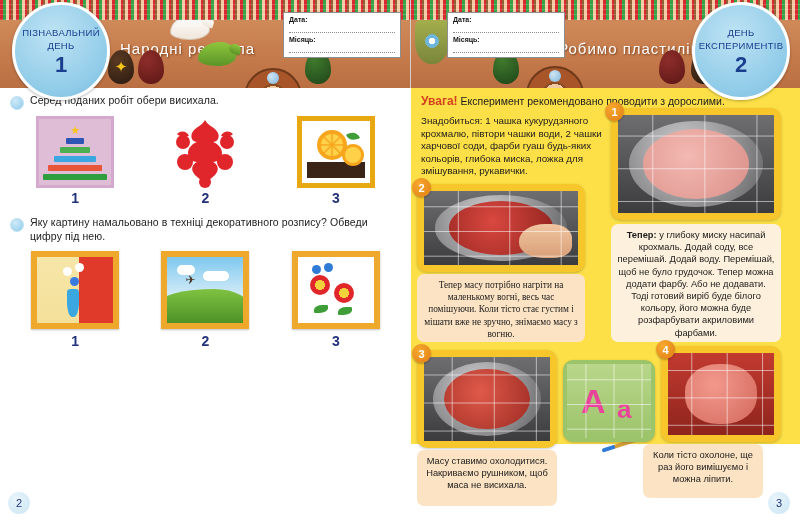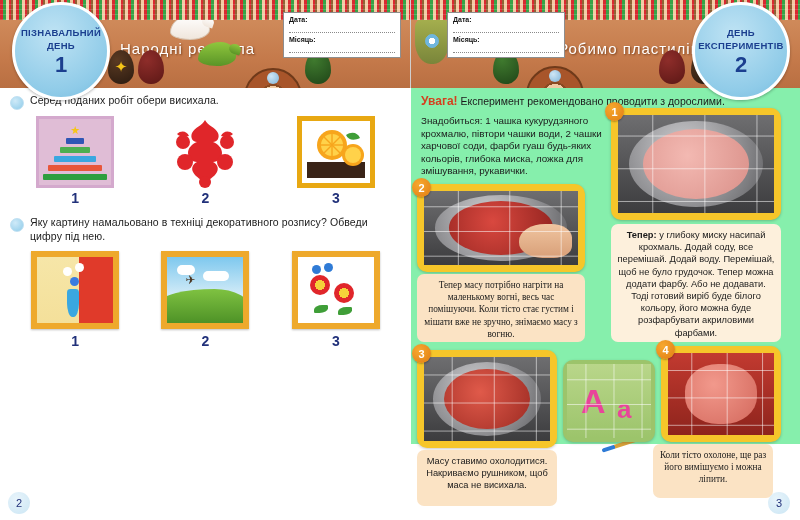--- a/index.html
+++ b/index.html
@@ -50,21 +50,21 @@
   .daybadge{
     position:absolute;top:2px;width:92px;height:92px;border-radius:50%;
     background:radial-gradient(circle at 42% 32%,#bfe3f4,#8fcbe8 70%,#74bade);
     border:3px solid #ffffff;box-shadow:0 1px 3px rgba(0,0,0,.3);
     display:flex;flex-direction:column;align-items:center;justify-content:center;
     text-align:center;z-index:6;
   }
   .left-half .daybadge{left:12px;}
   .right-half .daybadge{right:10px;}
   .daybadge .l1,.daybadge .l2{
-    color:#1b3f8f;font-size:9.5px;font-weight:bold;letter-spacing:.3px;line-height:13px;
+    color:#1b3f8f;font-size:9.5px;font-weight:normal;letter-spacing:.3px;line-height:13px;
   }
   .daybadge .num{color:#1b3f8f;font-size:22px;font-weight:bold;line-height:24px;margin-top:1px;}
 
   .datebox{
     position:absolute;top:12px;width:118px;height:46px;background:#fff;
     border:1px solid #8e8e8e;box-sizing:border-box;padding:3px 5px;z-index:5;
   }
   .left-half .datebox{left:283px;}
   .right-half .datebox{left:36px;}
   .datebox .row{font-size:7px;font-weight:bold;color:#111;margin-bottom:1px;}
@@ -187,21 +187,21 @@
   .f2 .cloud{position:absolute;width:26px;height:10px;background:#fff;border-radius:10px;}
   .f2 .bird2{position:absolute;color:#4a3520;font-size:12px;line-height:10px;}
   .f3{background:#fff;}
   .f3 .fl{position:absolute;width:20px;height:20px;border-radius:50%;
     background:radial-gradient(circle,#f5d23a 0 5px,#e0262a 5px 10px);}
   .f3 .leaf{position:absolute;width:14px;height:8px;background:#3f9e38;
     border-radius:60% 10% 60% 10%;}
   .f3 .bl{position:absolute;width:9px;height:9px;border-radius:50%;background:#2f7bd6;}
 
   
-  .body-right{position:absolute;left:0;top:88px;width:389px;height:356px;background:#86efac;
+  .body-right{position:absolute;left:0;top:88px;width:389px;height:356px;background:#fde047;
     padding:6px 10px 0 10px;box-sizing:border-box;}
   .warn{font-size:10.5px;color:#1b1b1b;line-height:14px;}
   .warn b{color:#d4401f;font-size:12px;}
   .ingredients{font-size:9.8px;line-height:12.6px;color:#1b1b1b;width:196px;}
   .ingredients b{font-weight:normal;}
 
   .photo{
     position:absolute;border-radius:10px;background:#f6c62a;
     box-shadow:0 1px 3px rgba(0,0,0,.22);overflow:hidden;
   }
@@ -506,19 +506,19 @@
 
       <div class="photo" style="left:250px;top:258px;width:120px;height:96px;">
         <div class="inner">
           <div class="tub">
             <div class="dough"></div>
           </div>
           <div class="grid"></div>
         </div>
       </div>
       <div class="badge" style="left:245px;top:252px;">4</div>
-      <div class="caption" style="left:242px;top:356px;width:120px;height:54px;font-family:Liberation Serif, serif;">Коли тісто охолоне, ще раз його вимішуємо і можна ліпити.</div>
+      <div class="caption" style="left:232px;top:356px;width:120px;height:54px;">Коли тісто охолоне, ще раз його вимішуємо і можна ліпити.</div>
 
     </div>
 
     <div class="pagenum">3</div>
   </div>
 </div>
 
 </body></html>

